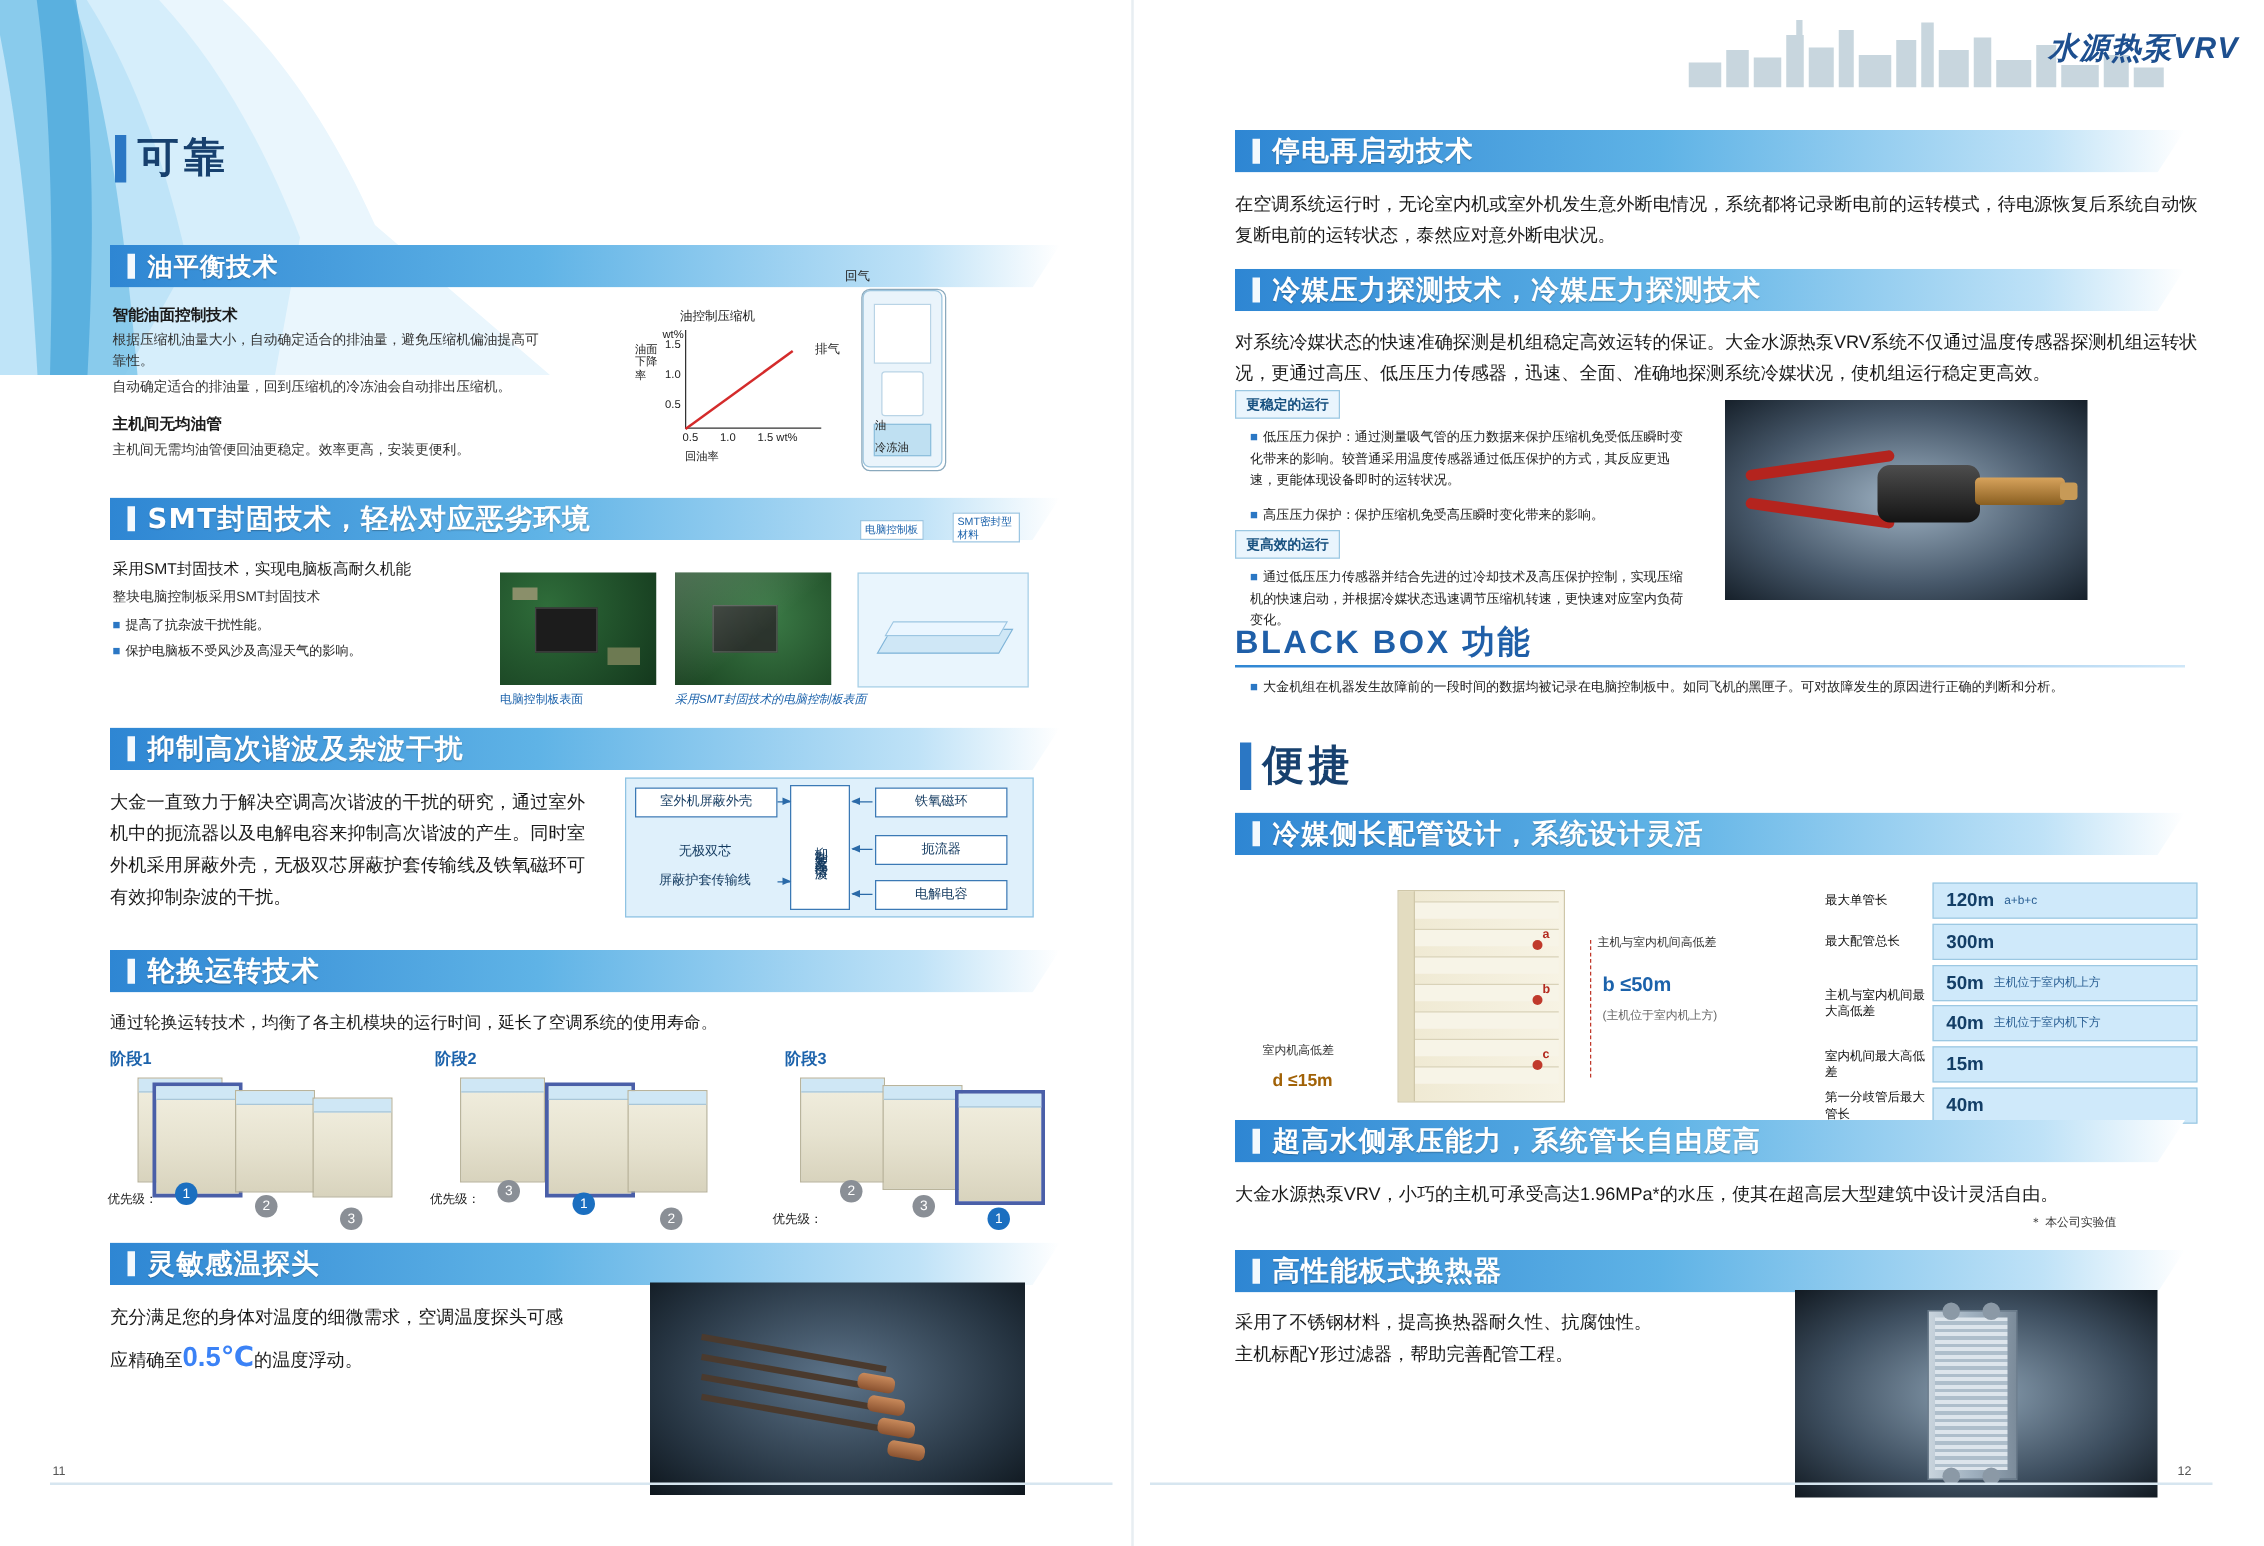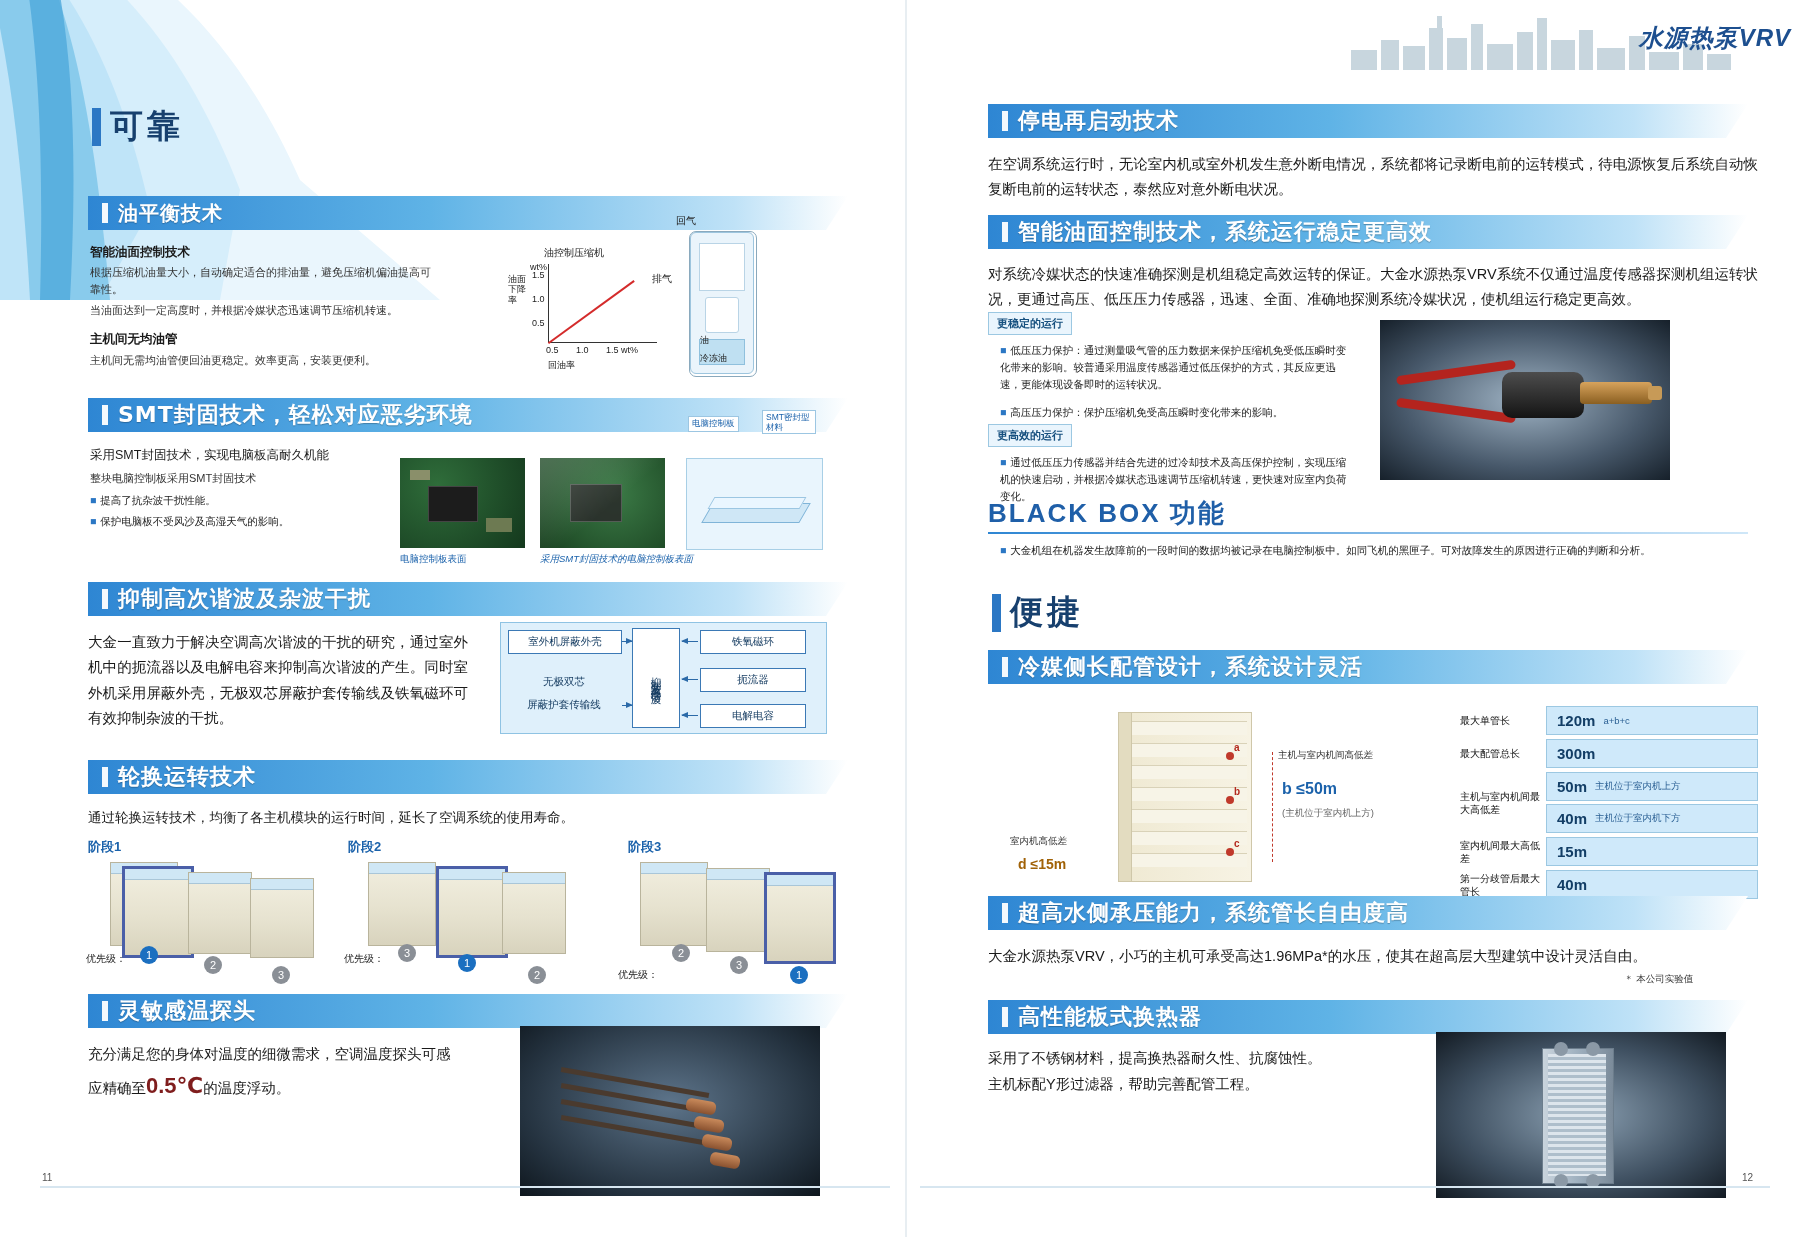--- a/index.html
+++ b/index.html
@@ -164,21 +164,21 @@
     <div class="txt">可靠</div>
   </div>
 
   <div class="banner" style="left:88px;top:196px;width:760px;">
     <div class="mark"></div>
     <div class="btxt">油平衡技术</div>
   </div>
 
   <div class="p bold" style="left:90px;top:243px;width:360px;">智能油面控制技术</div>
   <div class="p sm" style="left:90px;top:264px;width:345px;">根据压缩机油量大小，自动确定适合的排油量，避免压缩机偏油提高可靠性。</div>
-  <div class="p sm" style="left:90px;top:302px;width:360px;">当油面达到一定高度时，并根据冷媒状态迅速调节压缩机转速。</div>
+  <div class="p sm" style="left:90px;top:302px;width:360px;">自动确定适合的排油量，回到压缩机的冷冻油会自动排出压缩机。</div>
   <div class="p bold" style="left:90px;top:330px;width:360px;">主机间无均油管</div>
   <div class="p sm" style="left:90px;top:352px;width:360px;">主机间无需均油管便回油更稳定。效率更高，安装更便利。</div>
 
   <div class="chartbox" style="left:508px;top:246px;width:170px;height:130px;">
     <div class="chart-tick" style="left:36px;top:0;font-size:10px;">油控制压缩机</div>
     <div class="chart-tick" style="left:22px;top:16px;">wt%</div>
     <div class="chart-tick" style="left:0px;top:28px;width:18px;line-height:1.15;">油面下降率</div>
     <div class="chart-axis" style="left:40px;top:18px;width:108px;height:78px;"></div>
     <div class="chart-line" style="left:41px;top:96px;width:106px;transform:rotate(-36deg);"></div>
     <div class="chart-tick" style="left:24px;top:24px;">1.5</div>
@@ -308,21 +308,21 @@
   <div class="prio" style="left:618px;top:968px;">优先级：</div>
   <div class="num g" style="left:672px;top:944px;">2</div>
   <div class="num g" style="left:730px;top:956px;">3</div>
   <div class="num b" style="left:790px;top:966px;">1</div>
 
   <div class="banner lg" style="left:88px;top:994px;width:760px;">
     <div class="mark"></div>
     <div class="btxt">灵敏感温探头</div>
   </div>
   <div class="p big" style="left:88px;top:1042px;width:370px;">
-    <span>充分满足您的身体对温度的细微需求，空调温度探头可感应精确至</span><span style="color:#7f1d1d;font-size:22px;font-weight:bold;">0.5℃</span><span>的温度浮动。</span>
+    <span>充分满足您的身体对温度的细微需求，空调温度探头可感应精确至</span><span style="color:#3b82f6;font-size:22px;font-weight:bold;">0.5℃</span><span>的温度浮动。</span>
   </div>
 
   <div class="img sensorphoto" style="left:520px;top:1026px;width:300px;height:170px;">
     <div style="position:absolute;left:40px;top:54px;width:150px;height:5px;background:#4a3a2e;transform:rotate(10deg);"></div>
     <div style="position:absolute;left:40px;top:70px;width:150px;height:5px;background:#4a3a2e;transform:rotate(10deg);"></div>
     <div style="position:absolute;left:40px;top:86px;width:150px;height:5px;background:#4a3a2e;transform:rotate(10deg);"></div>
     <div style="position:absolute;left:40px;top:102px;width:150px;height:5px;background:#4a3a2e;transform:rotate(10deg);"></div>
     <div style="position:absolute;left:166px;top:74px;width:30px;height:13px;border-radius:5px;background:linear-gradient(#c98a5b,#8a5230);transform:rotate(10deg);"></div>
     <div style="position:absolute;left:174px;top:92px;width:30px;height:13px;border-radius:5px;background:linear-gradient(#c98a5b,#8a5230);transform:rotate(10deg);"></div>
     <div style="position:absolute;left:182px;top:110px;width:30px;height:13px;border-radius:5px;background:linear-gradient(#c98a5b,#8a5230);transform:rotate(10deg);"></div>
@@ -333,21 +333,21 @@
   <div class="pno" style="left:42px;top:1172px;">11</div>
 
   <div class="banner lg" style="left:988px;top:104px;width:760px;">
     <div class="mark"></div>
     <div class="btxt">停电再启动技术</div>
   </div>
   <div class="p big" style="left:988px;top:152px;width:770px;text-align:justify;">在空调系统运行时，无论室内机或室外机发生意外断电情况，系统都将记录断电前的运转模式，待电源恢复后系统自动恢复断电前的运转状态，泰然应对意外断电状况。</div>
 
   <div class="banner lg" style="left:988px;top:215px;width:760px;">
     <div class="mark"></div>
-    <div class="btxt">智能油面控制技术，系统运行稳定更高效</div>
+    <div class="btxt">冷媒压力探测技术，冷媒压力探测技术</div>
   </div>
   <div class="p big" style="left:988px;top:262px;width:770px;text-align:justify;">对系统冷媒状态的快速准确探测是机组稳定高效运转的保证。大金水源热泵VRV系统不仅通过温度传感器探测机组运转状况，更通过高压、低压压力传感器，迅速、全面、准确地探测系统冷媒状况，使机组运行稳定更高效。</div>
 
   <div class="chip" style="left:988px;top:312px;">更稳定的运行</div>
   <div class="bullet-sq" style="left:1000px;top:342px;width:350px;">
     <span class="sq">■</span><span>低压压力保护：通过测量吸气管的压力数据来保护压缩机免受低压瞬时变化带来的影响。较普通采用温度传感器通过低压保护的方式，其反应更迅速，更能体现设备即时的运转状况。</span>
   </div>
   <div class="bullet-sq" style="left:1000px;top:404px;width:350px;">
     <span class="sq">■</span><span>高压压力保护：保护压缩机免受高压瞬时变化带来的影响。</span>
   </div>

